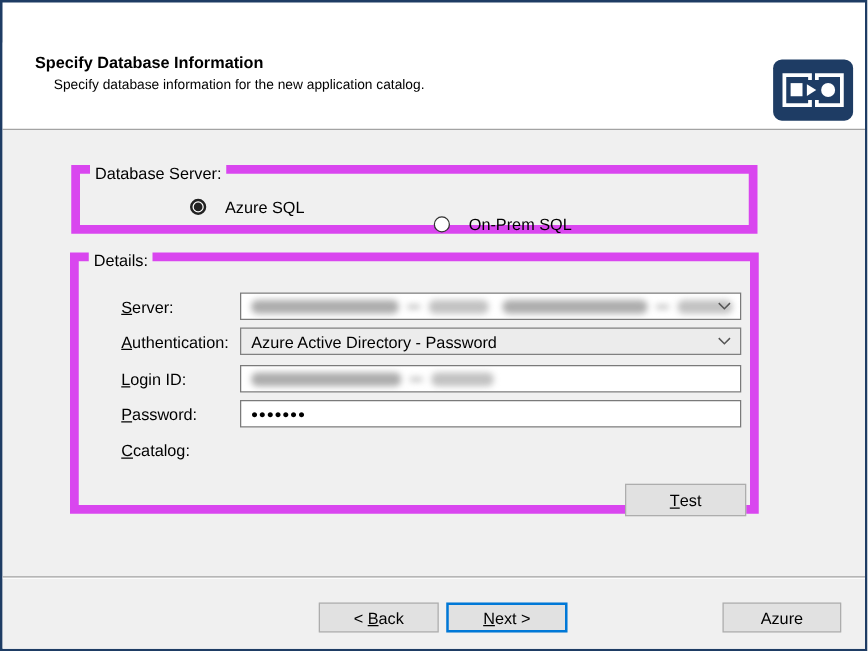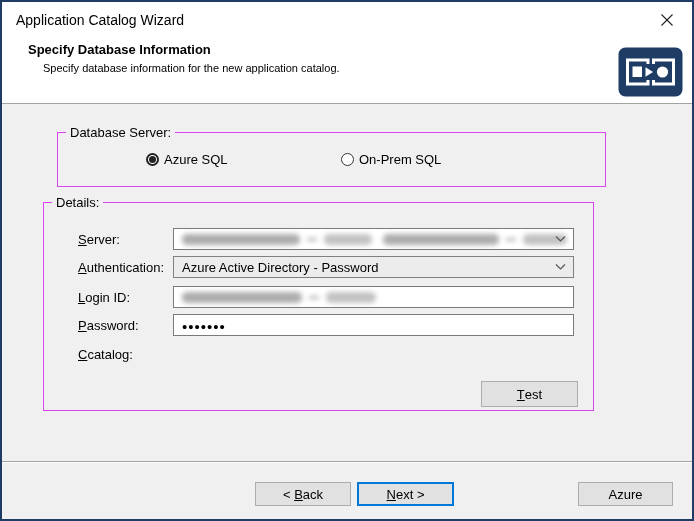--- a/index.html
+++ b/index.html
@@ -25,28 +25,28 @@
   .header-subtitle { position:absolute; left:41px; top:28px; font-size:11px; }
   .logo { position:absolute; right:9px; top:13px; }
 
   .divider { position:absolute; left:0; width:100%; height:1px; background:#a3a3a3; }
   .divider.d1 { top:101px; }
   .divider.d2 { top:459px; box-shadow:0 1px 0 #ffffff; }
 
   
   .body { position:absolute; left:0; top:102px; width:100%; height:417px; background:#f0f0f0; }
 
-  .groupbox { position:absolute; border:1px solid #d946ef; }
+  .groupbox { position:absolute; border:7px solid #d946ef; }
   .gb-label { position:absolute; left:8px; top:-8px; background:#f0f0f0; padding:0 4px; font-size:13px; }
 
   .group-dbserver { left:55px; top:28px; width:549px; height:55px; }
-  .group-details  { left:41px; top:98px; width:551px; height:209px; }
+  .group-details  { left:54px; top:98px; width:551px; height:209px; }
 
   
-  .radio-item { position:absolute; display:flex; align-items:center; gap:5px; cursor:default; }
+  .radio-item { position:absolute; display:flex; align-items:center; gap:15px; cursor:default; }
   .radio-circle {
     width:13px; height:13px; border-radius:50%;
     border:1px solid #333; background:#fff; position:relative; flex:0 0 auto;
   }
   .radio-item.checked .radio-circle { border:2px solid #222; }
   .radio-item.checked .radio-circle::after {
     content:""; position:absolute; left:1px; top:1px; width:7px; height:7px;
     border-radius:50%; background:#222;
   }
 
@@ -83,29 +83,20 @@
   .btn-back   { left:253px; width:96px; }
   .btn-next   { left:355px; width:97px; }
   .btn-cancel { left:466px; width:95px; }
   .btn-help   { left:576px; width:95px; }
 </style>
 </head>
 <body>
 
 <div class="win">
 
-  <div class="titlebar">
-    <span class="title-text">Application Catalog Wizard</span>
-    <button class="close-btn">
-      <svg width="14" height="14" viewBox="0 0 14 14">
-        <line x1="1.5" y1="1.5" x2="12.5" y2="12.5" stroke="#222" stroke-width="1.1"></line>
-        <line x1="12.5" y1="1.5" x2="1.5" y2="12.5" stroke="#222" stroke-width="1.1"></line>
-      </svg>
-    </button>
-  </div>
 
   <div class="header">
     <div class="header-title">Specify Database Information</div>
     <div class="header-subtitle">Specify database information for the new application catalog.</div>
     <svg class="logo" width="65" height="50" viewBox="0 0 65 50">
       <rect x="0.5" y="0.5" width="64" height="49" rx="7" fill="#1e3c64"></rect>
       <path d="M 30 17 L 30 13 L 9.5 13 L 9.5 37 L 30 37 L 30 33" fill="none" stroke="#fff" stroke-width="3"></path>
       <path d="M 35.5 17 L 35.5 13 L 55.5 13 L 55.5 37 L 35.5 37 L 35.5 33" fill="none" stroke="#fff" stroke-width="3"></path>
       <rect x="14.5" y="19.5" width="9.5" height="10.5" fill="#fff"></rect>
       <path d="M 27.5 20.3 L 35 25 L 27.5 29.7 Z" fill="#fff"></path>
@@ -118,21 +109,21 @@
   <div class="body">
 
     <fieldset class="groupbox group-dbserver">
       <span class="gb-label">Database Server:</span>
 
       <div class="radio-item checked" style="left:88px; top:19px;">
         <span class="radio-circle"></span>
         <span>Azure SQL</span>
       </div>
 
-      <div class="radio-item" style="left:283px; top:19px;">
+      <div class="radio-item" style="left:283px; top:33px;">
         <span class="radio-circle"></span>
         <span>On-Prem SQL</span>
       </div>
     </fieldset>
 
     <fieldset class="groupbox group-details">
       <span class="gb-label">Details:</span>
 
       <span class="field-label" style="top:29px;"><span class="accel">S</span><span>erver:</span></span>
       <div class="input" style="top:25px;">

